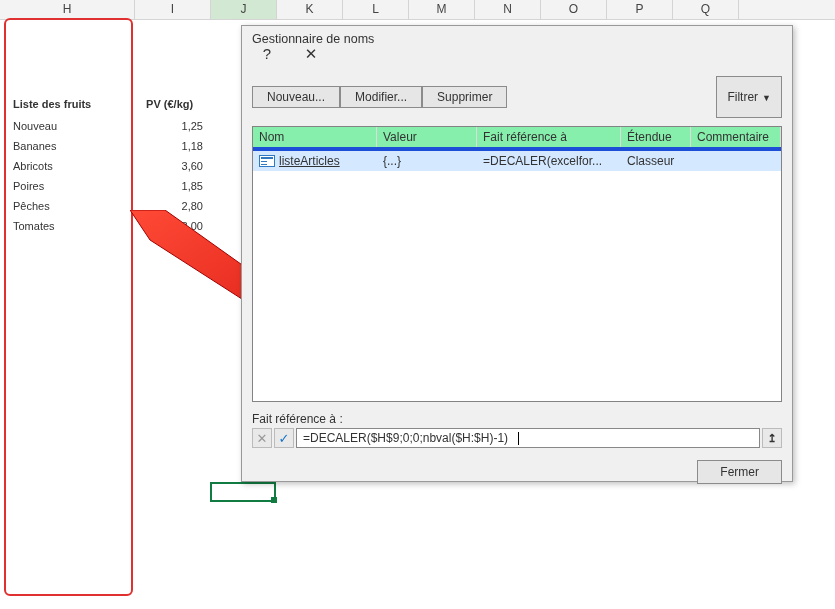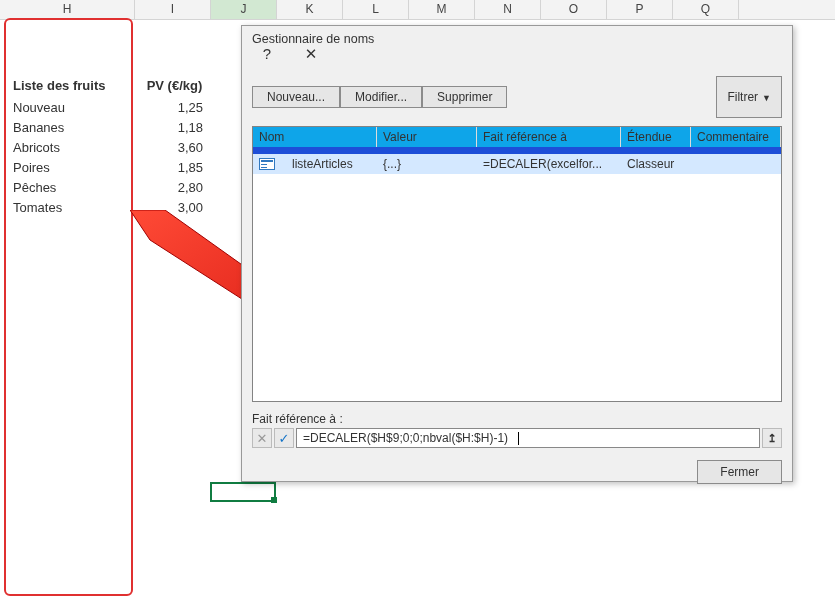--- a/index.html
+++ b/index.html
@@ -39,22 +39,22 @@
   .redbox {
     position: absolute;
     left: 4px; top: -2px;
     width: 129px; height: 578px;
     border: 2px solid #e03030;
     border-radius: 6px;
     pointer-events: none;
   }
   .fruits {
     position: absolute;
-    left: 13px; top: 58px;
-    font-size: 13px;
+    left: 13px; top: 78px;
+    font-size: 11px;
   }
   .fruits .hdr { font-weight: 700; margin-bottom: 2px; height: 20px; }
   .fruits .row { height: 20px; }
   .fruits .row .name { display:inline-block; width: 130px; }
   .fruits .row .val  { display:inline-block; width: 60px; text-align: right; }
   .fruits .hdr .name { display:inline-block; width: 130px; }
   .fruits .hdr .val  { display:inline-block; width: 80px; }
 
   
   .selcell {
@@ -116,22 +116,22 @@
   }
   .lv-hdr .lc, .lv-row .lc {
     padding: 3px 6px;
     font-size: 12px;
     border-right: 1px solid transparent;
     white-space: nowrap;
     overflow: hidden;
     text-overflow: ellipsis;
   }
   .lv-hdr {
-    background: #0ea5e9;
-    border-bottom: 7px solid #1d4ed8;
+    background: #86efac;
+    border-bottom: 4px solid #1d4ed8;
   }
   .lv-hdr .lc {
     border-right: 1px solid #dcdcdc;
   }
   .lv-row.sel { background: #d4e8ff; }
   .col-nom   { width: 124px; }
   .col-val   { width: 100px; }
   .col-ref   { width: 144px; }
   .col-scope { width: 70px; }
   .col-com   { flex: 1; }
@@ -275,21 +275,21 @@
   <div class="listview">
     <div class="lv-hdr">
       <div class="lc col-nom">Nom</div>
       <div class="lc col-val">Valeur</div>
       <div class="lc col-ref">Fait référence à</div>
       <div class="lc col-scope">Étendue</div>
       <div class="lc col-com">Commentaire</div>
     </div>
     <div id="name-rows">
         <div class="lv-row sel">
-          <div class="lc col-nom" style="display:flex;align-items:center;gap:17px;">
+          <div class="lc col-nom" style="display:flex;align-items:center;gap:4px;text-decoration:underline;">
             <span class="nr-icon"></span>
             <span>listeArticles</span>
           </div>
           <div class="lc col-val">{...}</div>
           <div class="lc col-ref">=DECALER(excelfor...</div>
           <div class="lc col-scope">Classeur</div>
           <div class="lc col-com"></div>
         </div>
       </div>
   </div>

